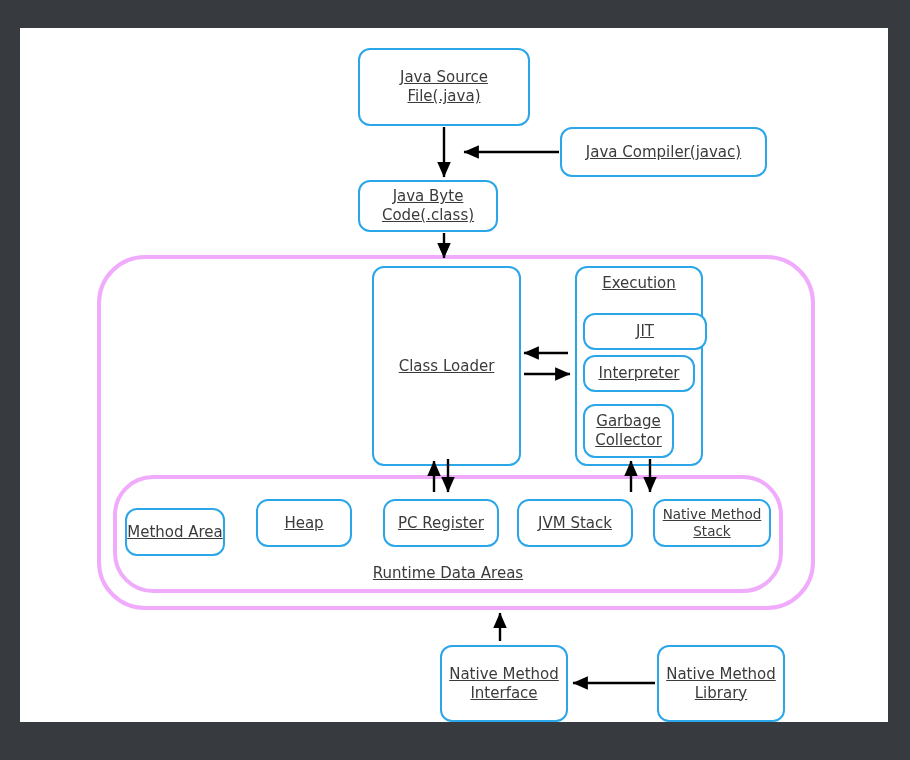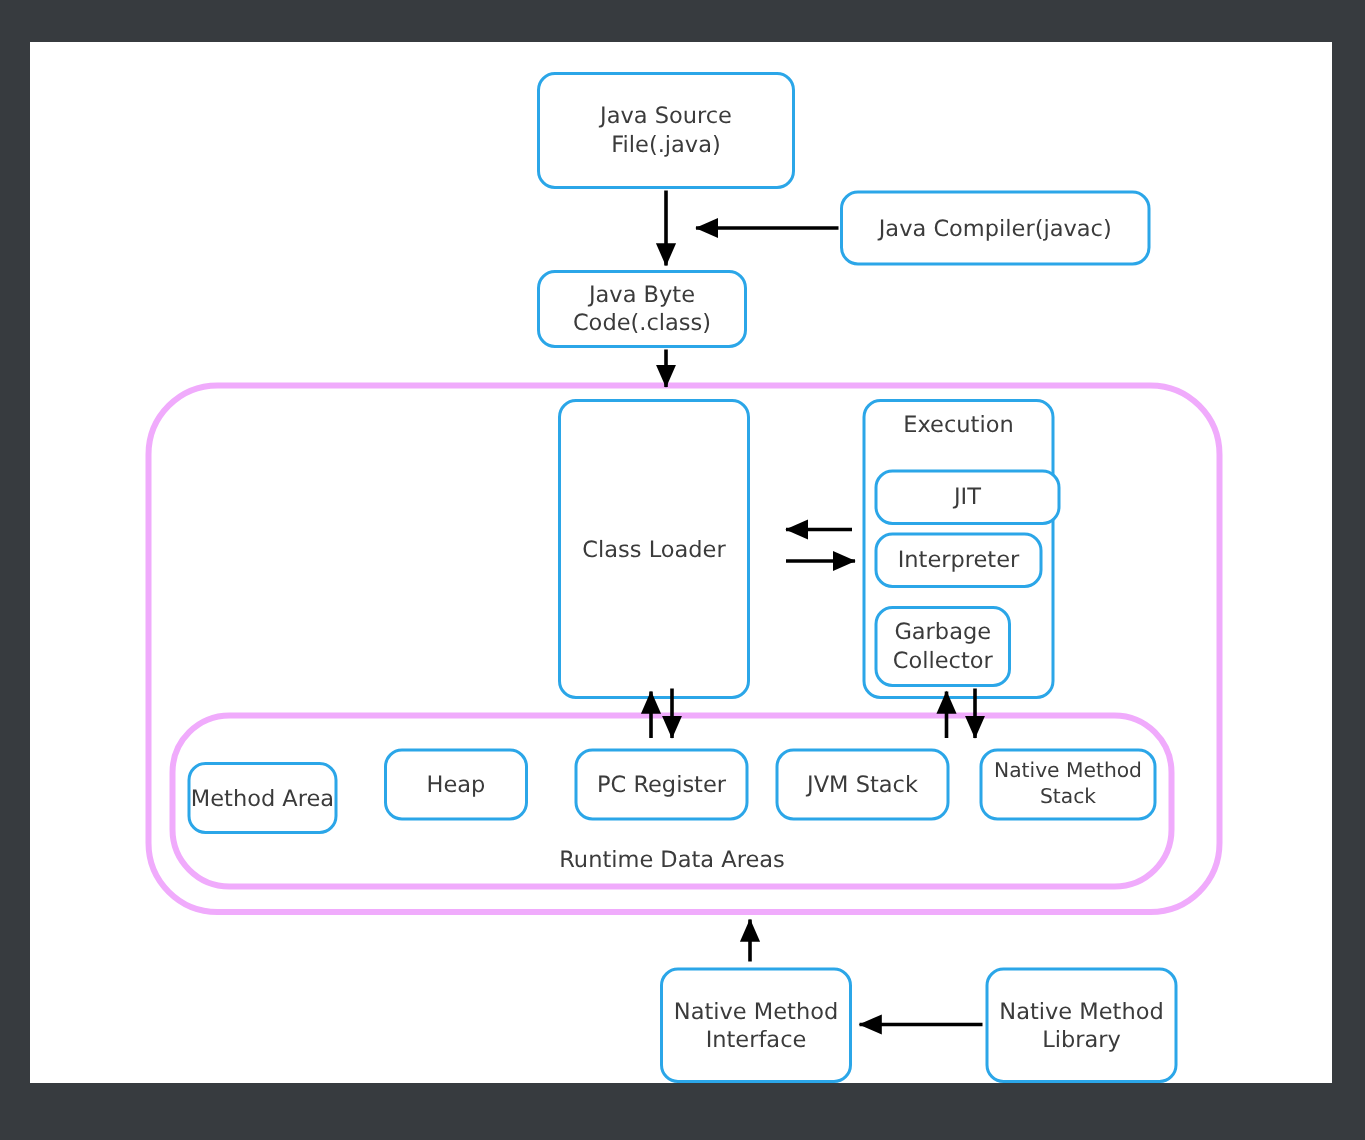--- a/index.html
+++ b/index.html
@@ -31,20 +31,21 @@
   .node {
     position: absolute;
     box-sizing: border-box;
     display: flex;
     align-items: center;
     justify-content: center;
     text-align: right;
     line-height: 1.25;
     color: #3b3b3b;
     background: #ffffff;
+    text-decoration: underline;
   }
   .blue {
     border: 2.4px solid #2ba6e8;
     border-radius: 12px;
   }
   .black-round {
     border: 4px solid #f0abfc;
     background: transparent;
   }
   .lbl-top {
@@ -83,21 +84,21 @@
     <span>Java Compiler(javac)</span>
   </div>
 
   <div class="node blue fs15" style="left:358px; top:180px; width:140px; height:52px; flex-direction:column;">
     <span>Java Byte</span>
     <span>Code(.class)</span>
   </div>
 
   <div class="node black-round" style="left:97px; top:255px; width:718px; height:355px; border-radius:48px;"></div>
 
-  <div class="node blue fs15" style="left:372px; top:266px; width:128px; height:200px;">
+  <div class="node blue fs15" style="left:372px; top:266px; width:149px; height:200px;">
     <span>Class Loader</span>
   </div>
 
   <div class="node blue fs15 lbl-top" style="left:575px; top:266px; width:128px; height:200px;">
     <span>Execution</span>
   </div>
 
   <div class="node blue fs15" style="left:583px; top:313px; width:124px; height:37px;">
     <span>JIT</span>
   </div>

